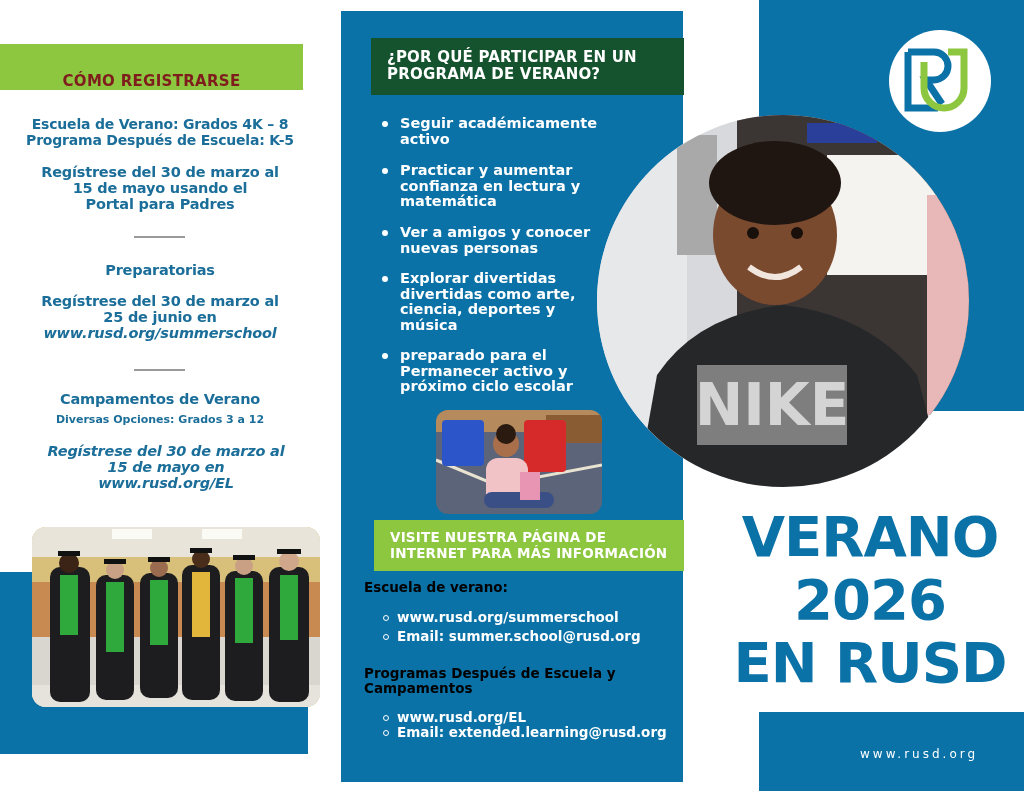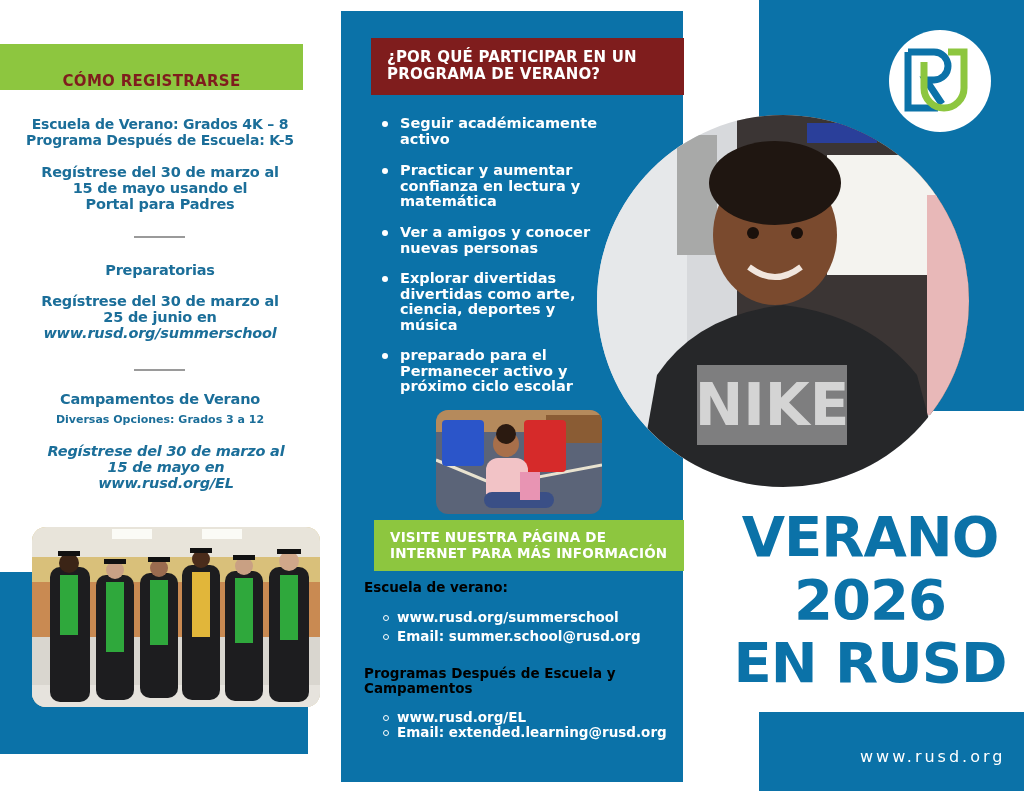--- a/index.html
+++ b/index.html
@@ -27,21 +27,21 @@
     .divider { height: 2px; width: 51px; background: #9a9a9a; left: 134px; }
 
     .left-blue-block { left: 0; top: 572px; width: 308px; height: 182px; background: #0B72A8; }
     .photo-grads {
       left: 32px; top: 527px; width: 288px; height: 180px; border-radius: 14px; overflow: hidden;
     }
 
     
     .mid-panel { left: 341px; top: 11px; width: 342px; height: 771px; background: #0B72A8; }
     .mid-green-1 {
-      left: 371px; top: 38px; width: 313px; height: 57px; background: #7f1d1d;
+      left: 371px; top: 38px; width: 313px; height: 57px; background: #14532d;
       color: #ffffff; font-weight: bold; font-size: 15px; line-height: 17px;
       padding: 11px 0 0 16px; letter-spacing: 0.2px;
     }
     .bullets { left: 380px; width: 300px; color: #ffffff; font-weight: bold; font-size: 14.5px; line-height: 15.5px; }
     .bullet-item { position: absolute; left: 0; width: 300px; }
     .bullet-dot { position: absolute; left: 2px; top: 5px; width: 6px; height: 6px; border-radius: 50%; background: #ffffff; }
     .bullet-text { display: block; margin-left: 20px; }
 
     .photo-girl { left: 436px; top: 410px; width: 166px; height: 104px; border-radius: 12px; overflow: hidden; }
 
@@ -63,21 +63,21 @@
     .photo-boy {
       left: 597px; top: 115px; width: 372px; height: 372px; border-radius: 50%; overflow: hidden;
     }
     .title-block {
       left: 720px; top: 505px; width: 300px; text-align: center; color: #0B72A8;
       font-family: "DejaVu Sans", sans-serif; font-weight: bold; font-size: 56px; line-height: 63px; letter-spacing: -1px;
     }
     .title-block .line { display: block; }
     .right-blue-bottom { left: 759px; top: 712px; width: 265px; height: 79px; background: #0B72A8; }
     .footer-url {
-      left: 860px; top: 747px; width: 160px; color: #ffffff; font-size: 16px; letter-spacing: 3px;
+      left: 860px; top: 747px; width: 160px; color: #ffffff; font-size: 12px; letter-spacing: 3px;
       font-family: "DejaVu Sans", sans-serif; text-align: left;
     }
 
     svg { display: block; }
   </style>
 </head>
 <body>
 
 <div class="abs left-header">
   <span>CÓMO REGISTRARSE</span>

